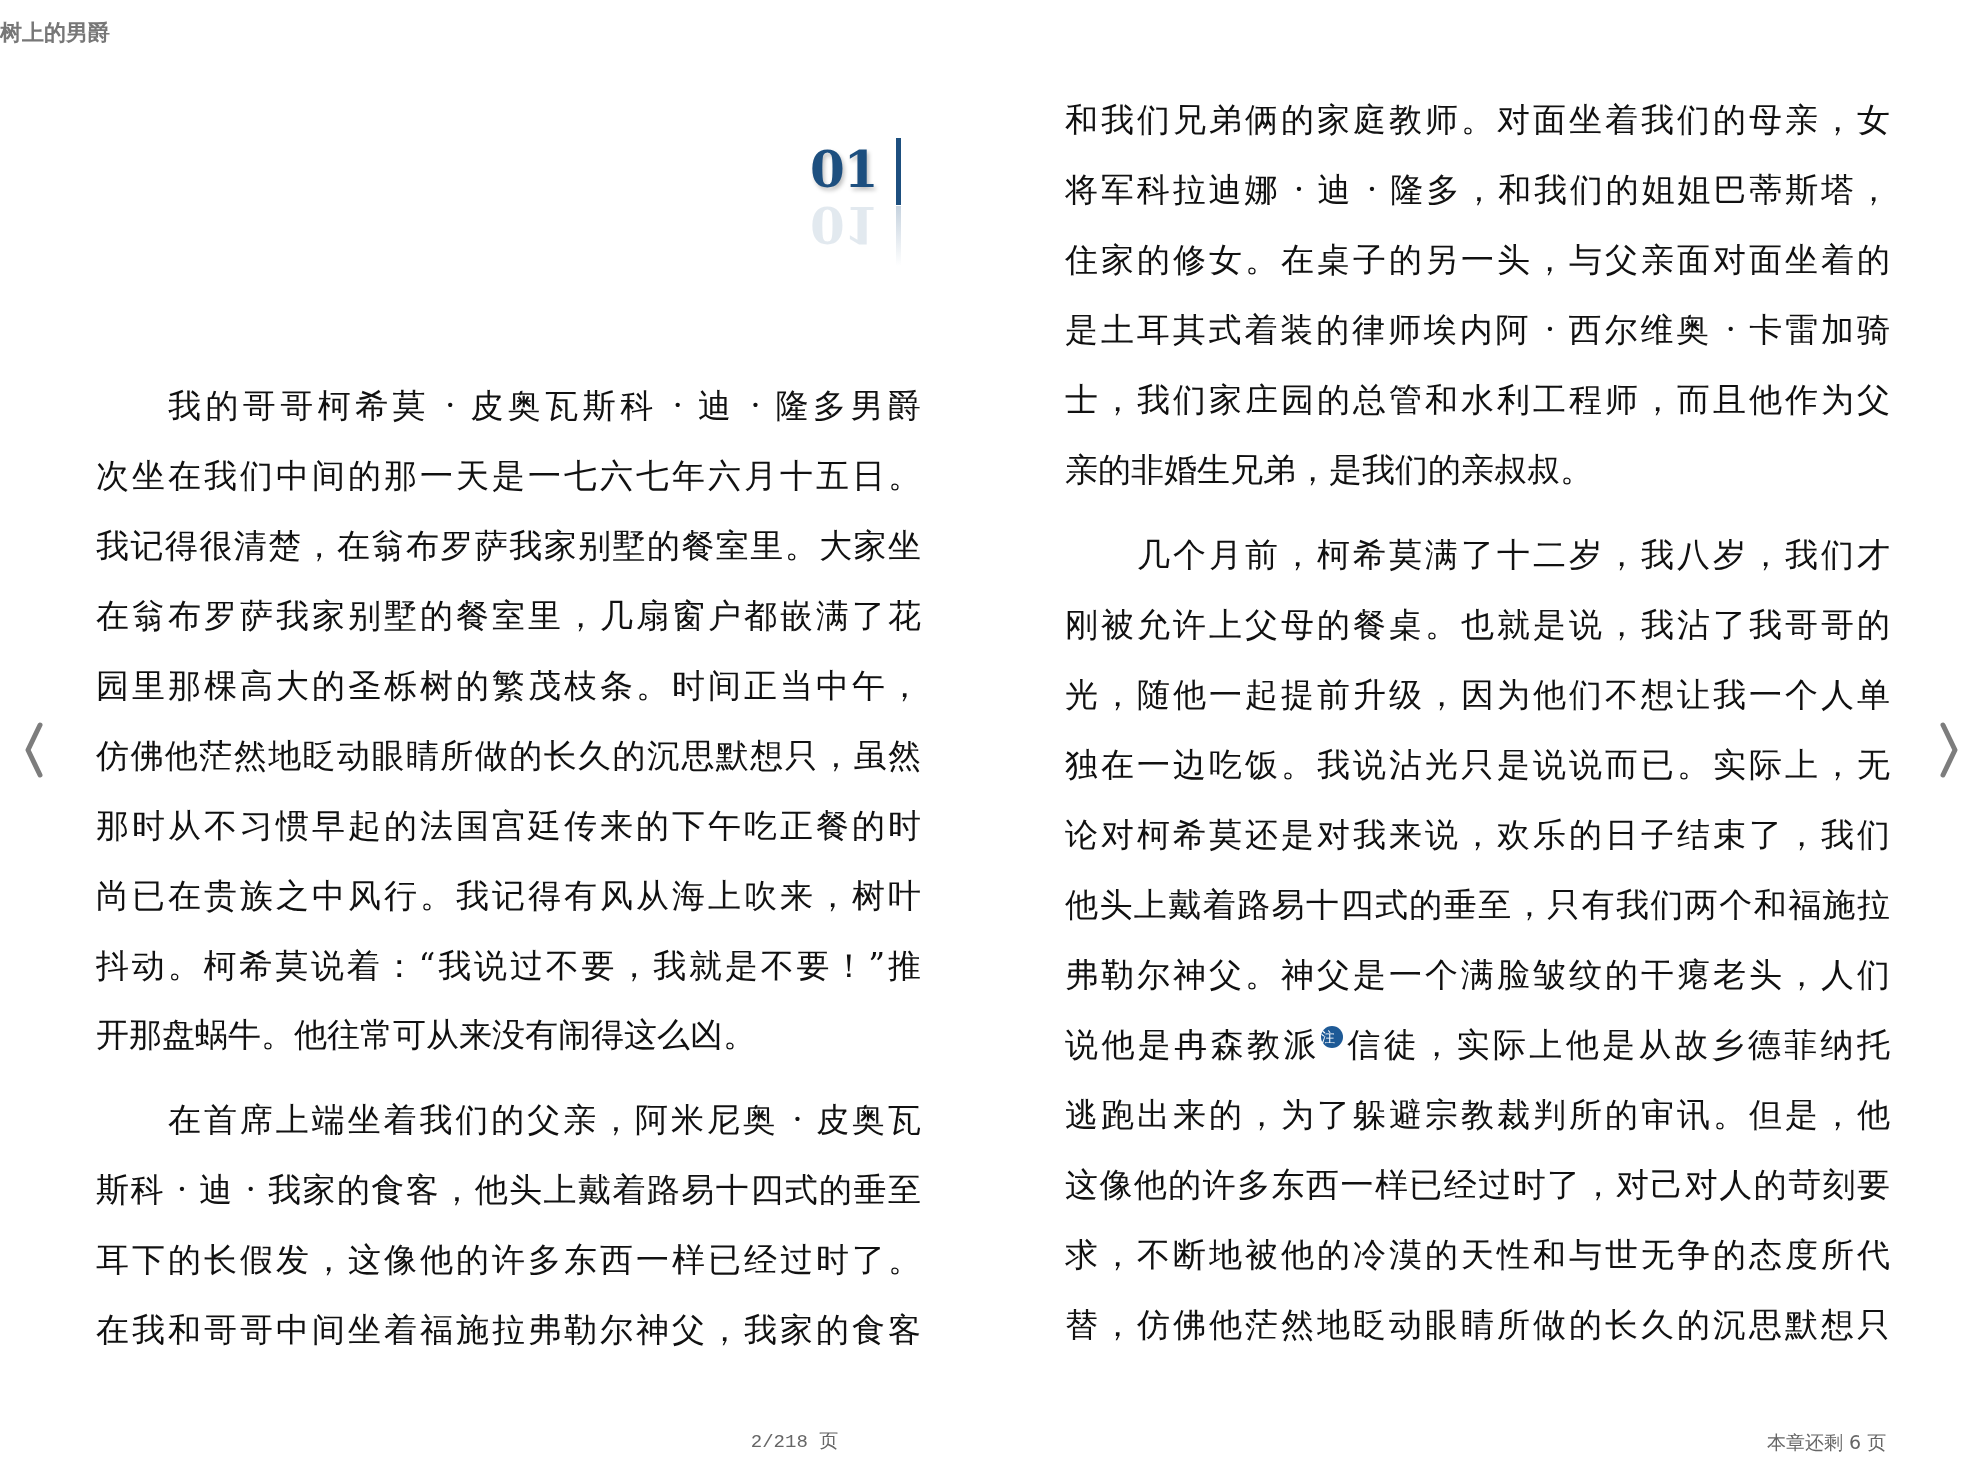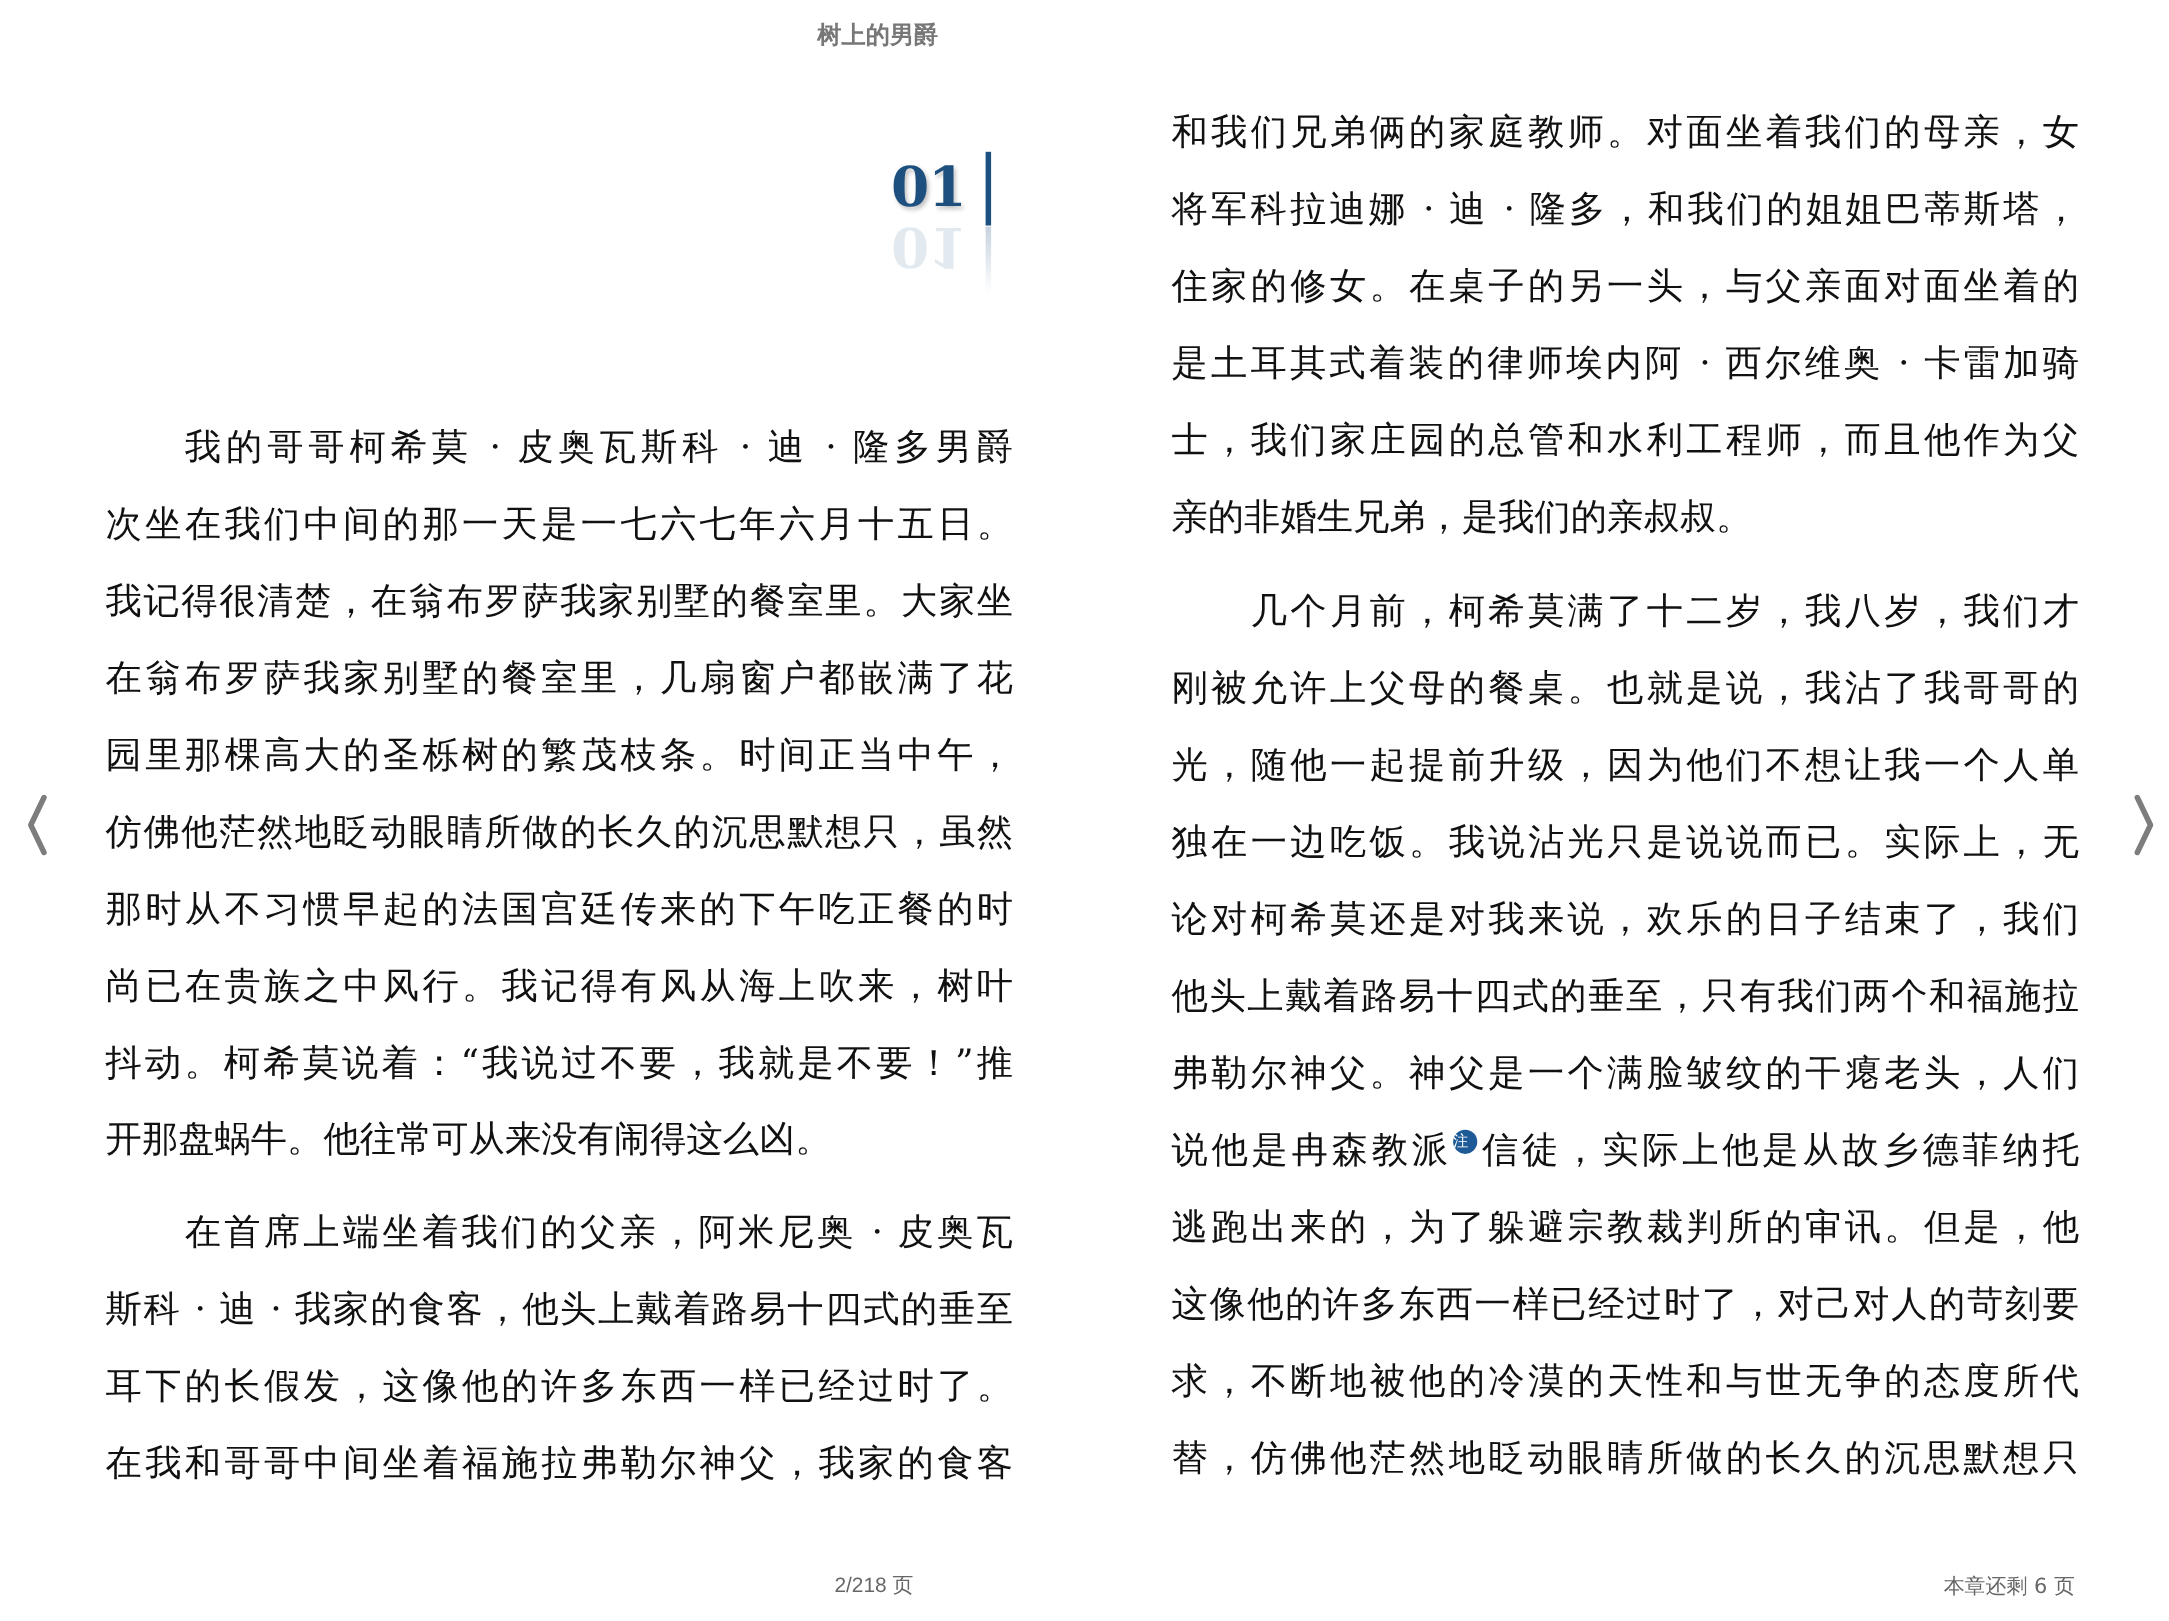--- a/index.html
+++ b/index.html
@@ -13,21 +13,21 @@
     position: relative;
     overflow: hidden;
     font-family: "DejaVu Serif", "Liberation Serif", serif;
     color: #111111;
   }
   .book-title {
     position: absolute;
     top: 18px;
     left: 0;
     width: 1596px;
-    text-align: center;
+    text-align: left;
     font-family: "DejaVu Sans", "Liberation Sans", sans-serif;
     font-weight: bold;
     font-size: 22px;
     color: #777777;
     line-height: 30px;
   }
   .nav-arrow {
     position: absolute;
     top: 715px;
     width: 30px;
@@ -128,21 +128,21 @@
     margin: 0 1px;
     cursor: pointer;
   }
 
   .footer-page {
     position: absolute;
     top: 1428px;
     left: 0;
     width: 1589px;
     text-align: center;
-    font-family: Liberation Sans, sans-serif;
+    font-family: Liberation Mono, monospace;
     font-size: 19px;
     line-height: 28px;
     color: #666666;
   }
   .footer-remaining {
     position: absolute;
     top: 1428px;
     left: 1767px;
     font-family: "DejaVu Sans", "Liberation Sans", sans-serif;
     font-size: 19px;

